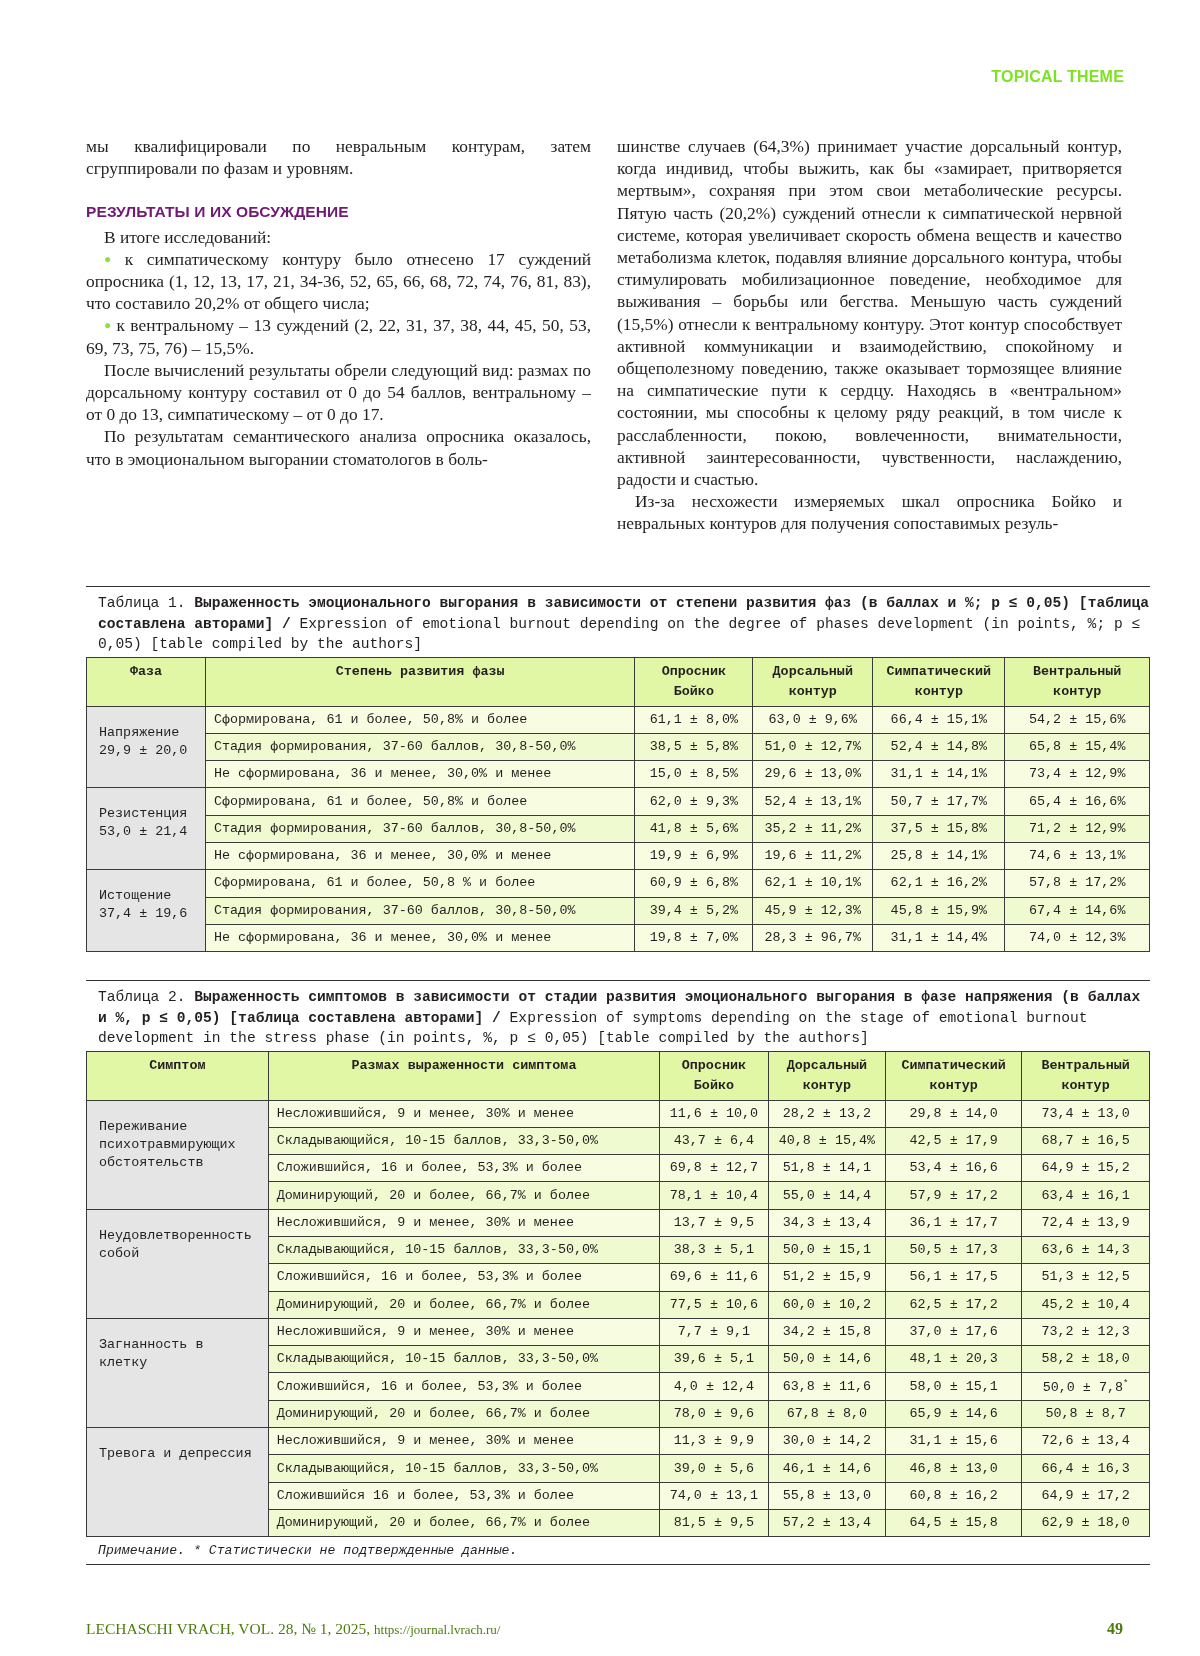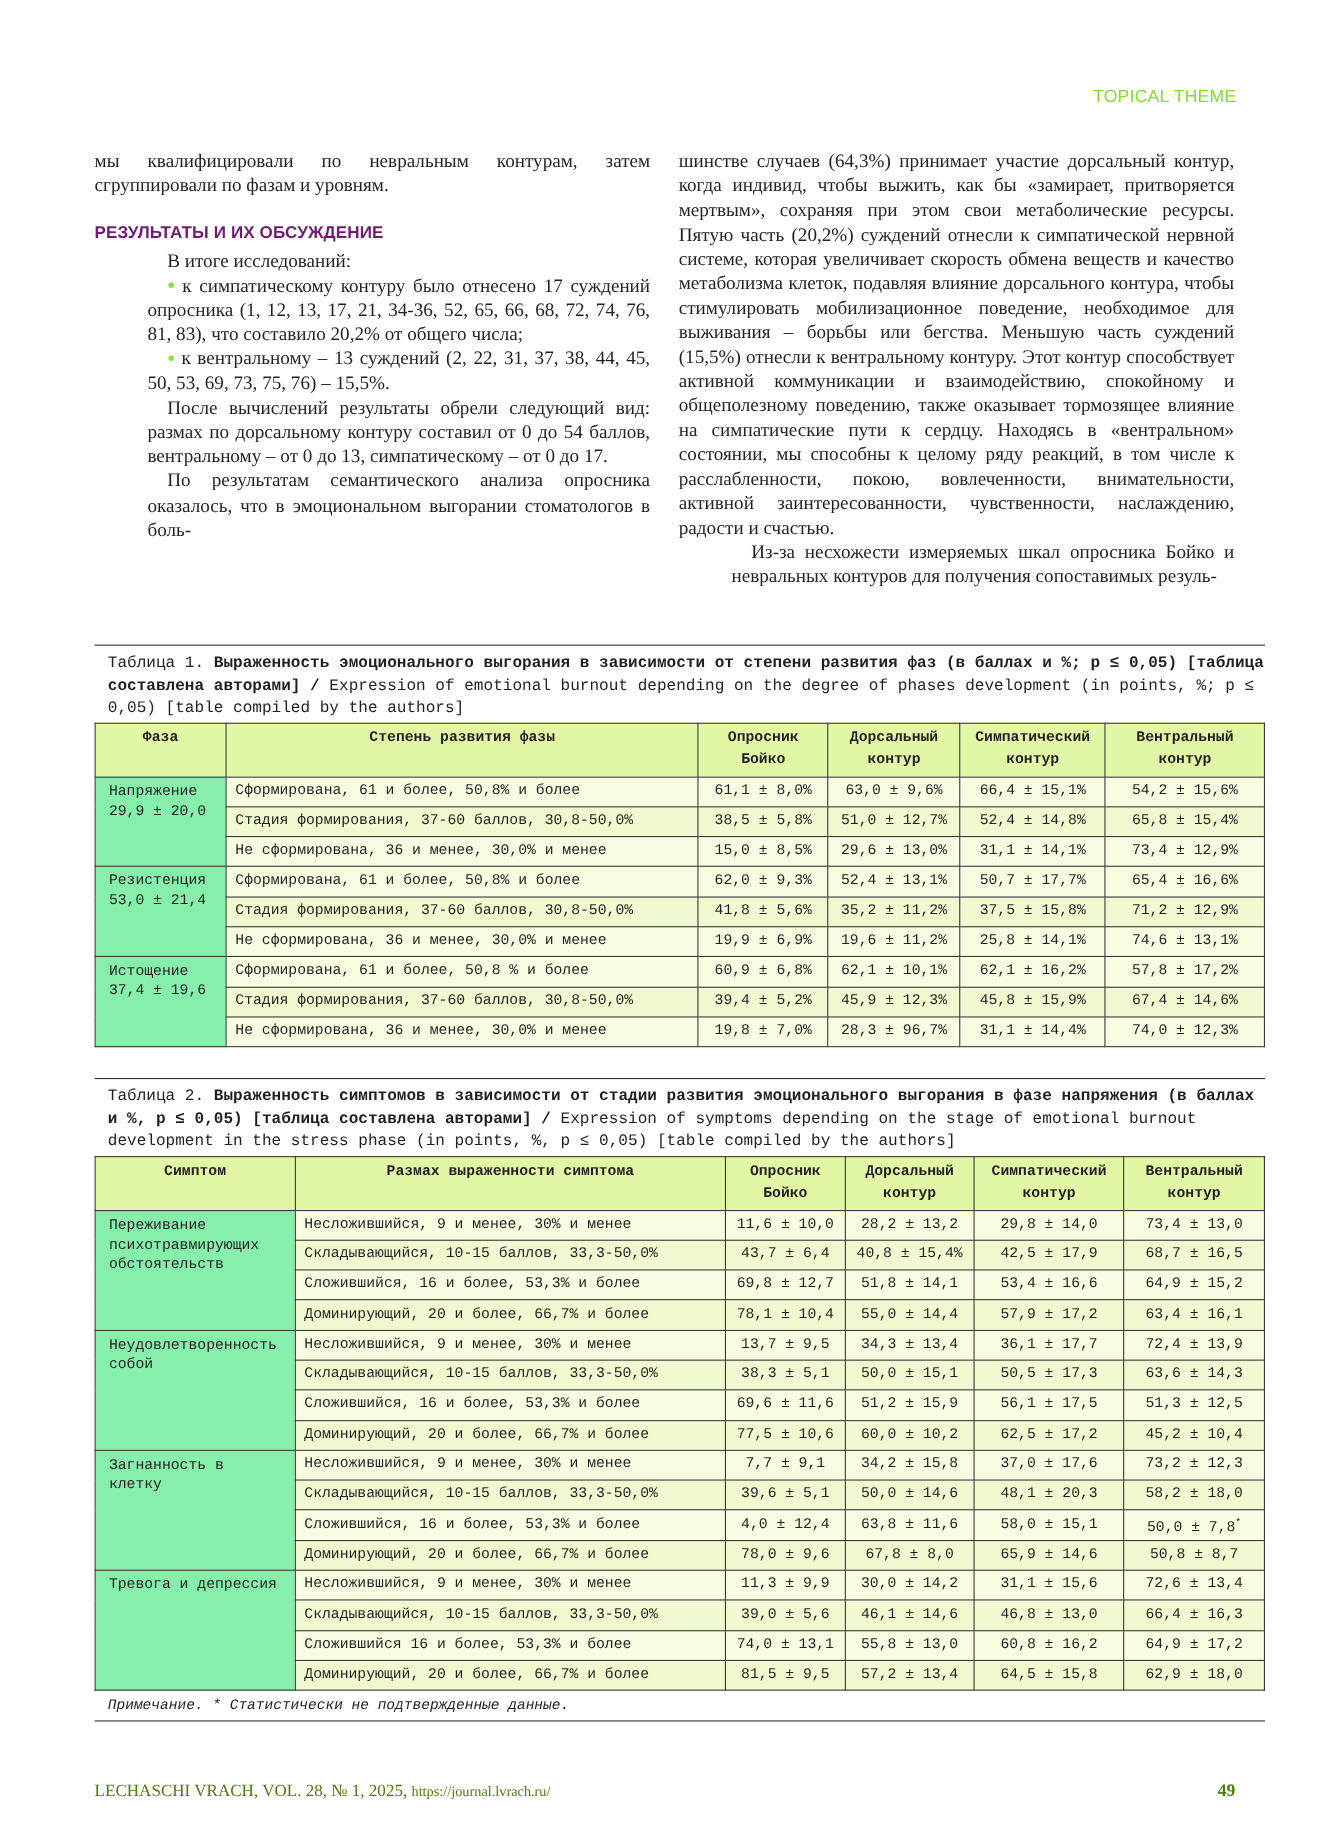--- a/index.html
+++ b/index.html
@@ -1,34 +1,34 @@
 <!DOCTYPE html>
 <html><head>
 <meta charset="utf-8">
 <style>
   html, body { margin:0; padding:0; background:#ffffff; }
   body { width:1200px; height:1656px; position:relative; overflow:hidden; color:#231f20; }
-  .topical { position:absolute; top:80px; right:76px; font-family:"Liberation Sans", sans-serif; font-weight:normal; font-size:16px; color:#7ee224; letter-spacing:0.2px; }
+  .topical { position:absolute; top:68px; right:76px; font-family:"Liberation Sans", sans-serif; font-weight:bold; font-size:16px; color:#7ee224; letter-spacing:0.2px; }
   .col { position:absolute; top:135px; width:505px; font-family:"Liberation Serif", serif; font-size:17.4px; line-height:22.2px; text-align:justify; color:#231f20; }
   .col-left { left:86px; }
   .col-right { left:617px; }
   .col p { margin:0; }
-  .col .ind { text-indent:18px;margin-left:48px; }
+  .col .ind { text-indent:18px; }
   .heading { font-family:"Liberation Sans", sans-serif; font-weight:bold; color:#701a75; font-size:15.5px; margin-top:22px !important; margin-bottom:2px !important; letter-spacing:0.1px; }
   .bullet { color:#8be33a; font-size:12px; vertical-align:2px; margin-right:4px; }
   .tbl-block { position:absolute; left:86px; width:1064px; font-family:Liberation Mono, monospace; }
   .tbl-rule { border-top:1.5px solid #333; }
   .caption { font-size:14.6px; line-height:20.5px; padding:6px 0 0 12px; color:#231f20; }
   .caption b { font-weight:bold; }
   table.data { border-collapse:collapse; width:100%; font-size:13.4px; margin-top:2px; }
   table.data th, table.data td { border:1.3px solid #3a3a3a; }
   table.data th { background:#e2f7a5; font-weight:bold; font-size:13.4px; vertical-align:top; padding:4px 4px 4px 4px; line-height:20px; }
   table.data td { background:#f8fde2; padding:0 8px; height:26.3px; line-height:18px; }
   table.data td.num { text-align:center; padding:0 4px; }
-  table.data td.grp { vertical-align:top; padding:5px 12px; background:#86efac; line-height:18px; }
+  table.data td.grp { vertical-align:top; padding:17px 12px; background:#e5e5e5; line-height:18px; }
   table.data tr.alt td { background:#f0fad0; }
   .note { font-size:13.2px; font-style:italic; padding:6px 0 6px 12px; border-bottom:1.5px solid #333; }
   .footer { position:absolute; top:1620px; left:86px; width:1037px; font-family:"Liberation Serif", serif; font-size:15.5px; color:#4d7c0f; }
   .footer .url { font-size:13px; }
   .footer .pg { position:absolute; right:0; top:0; font-weight:bold; font-size:16px; }
   sup { font-size:9px; }
 </style>
 </head>
 <body>
 

